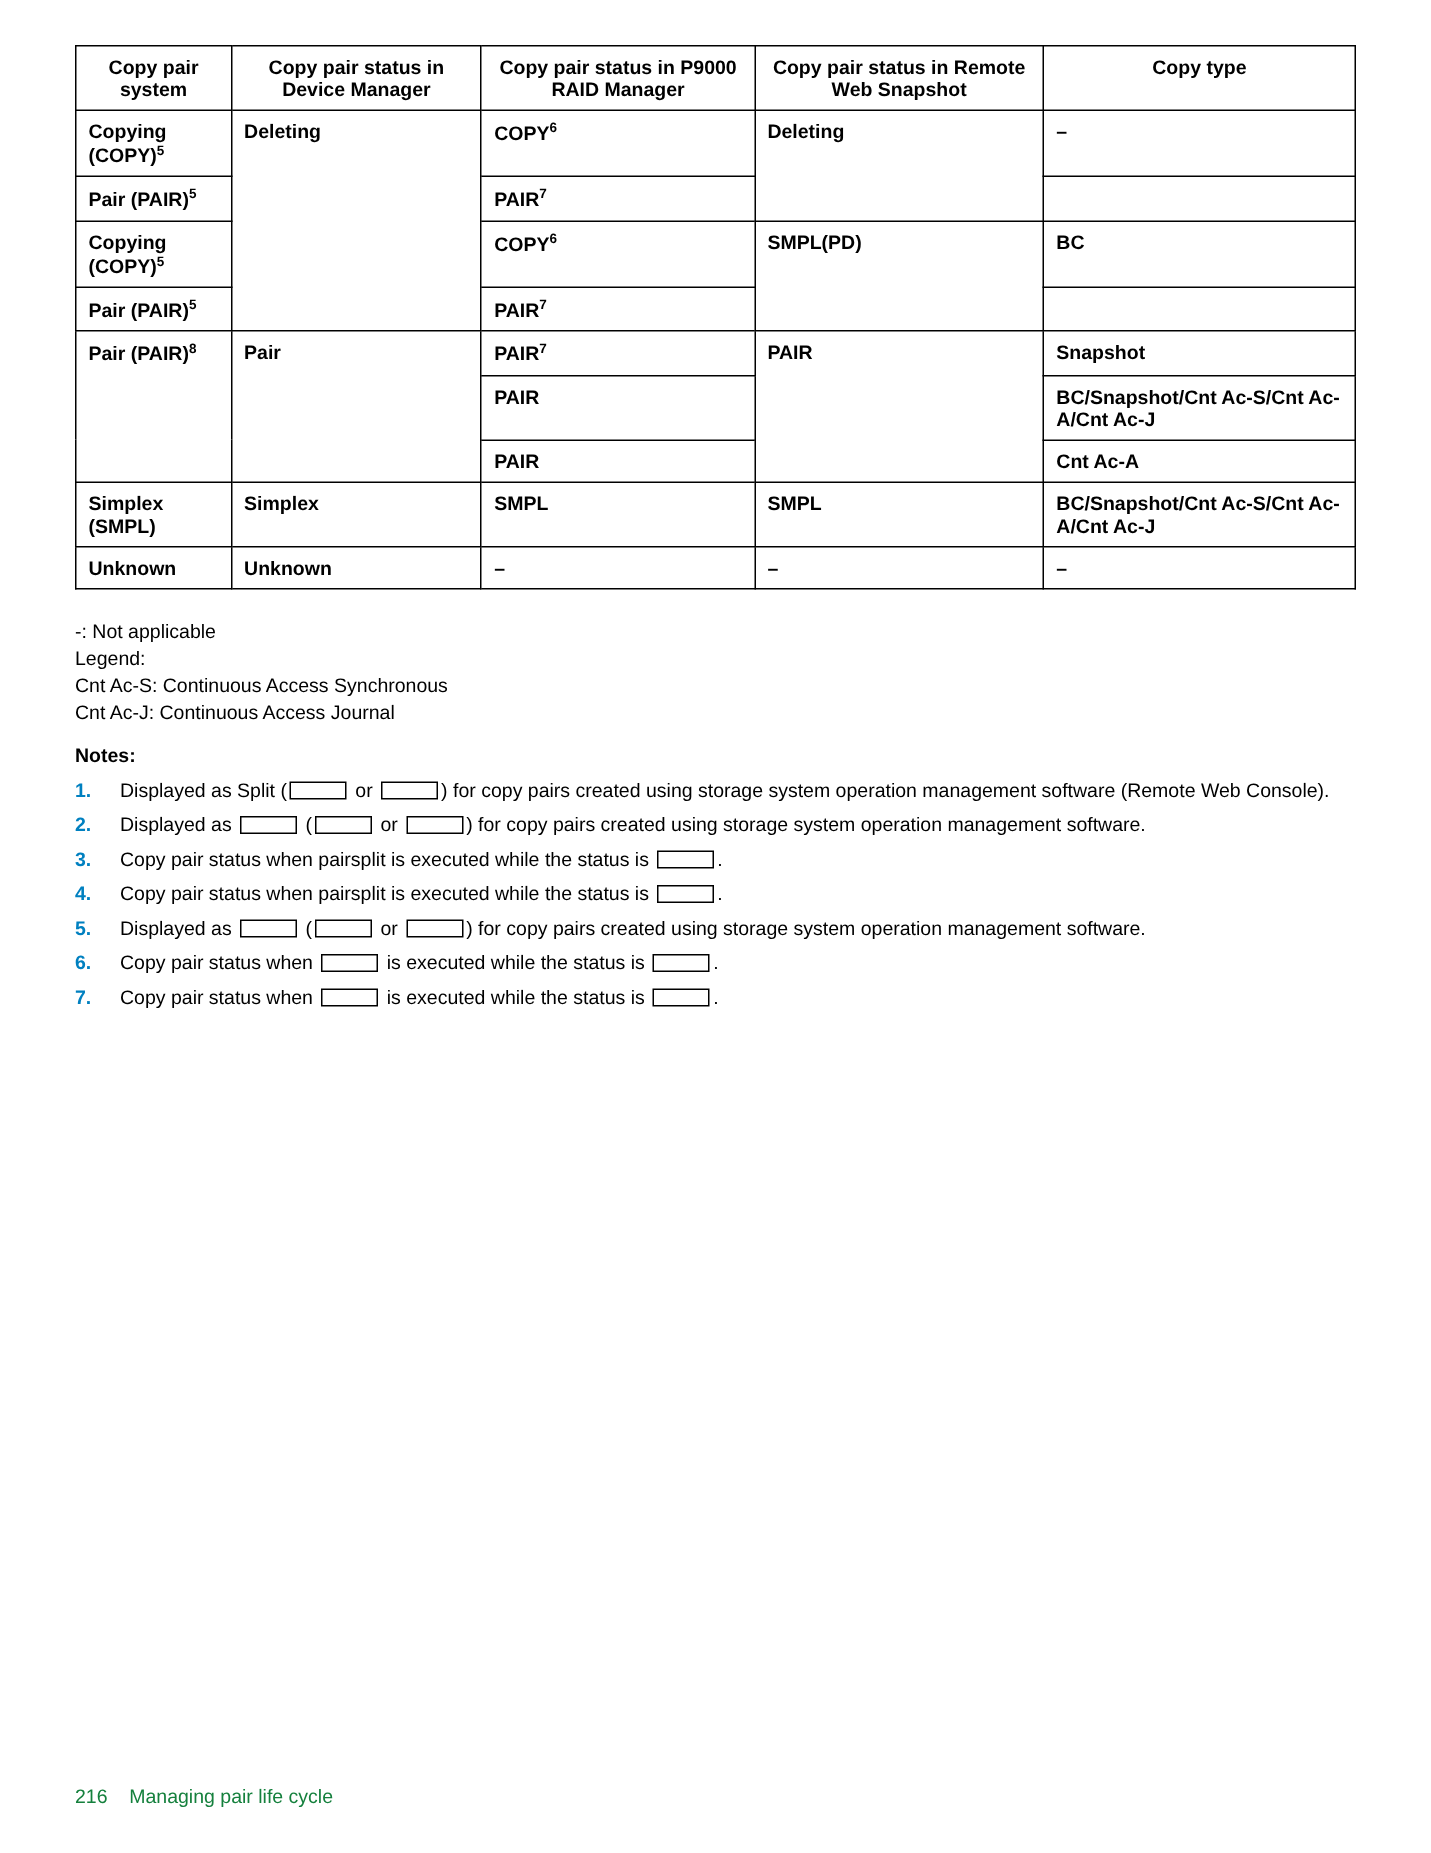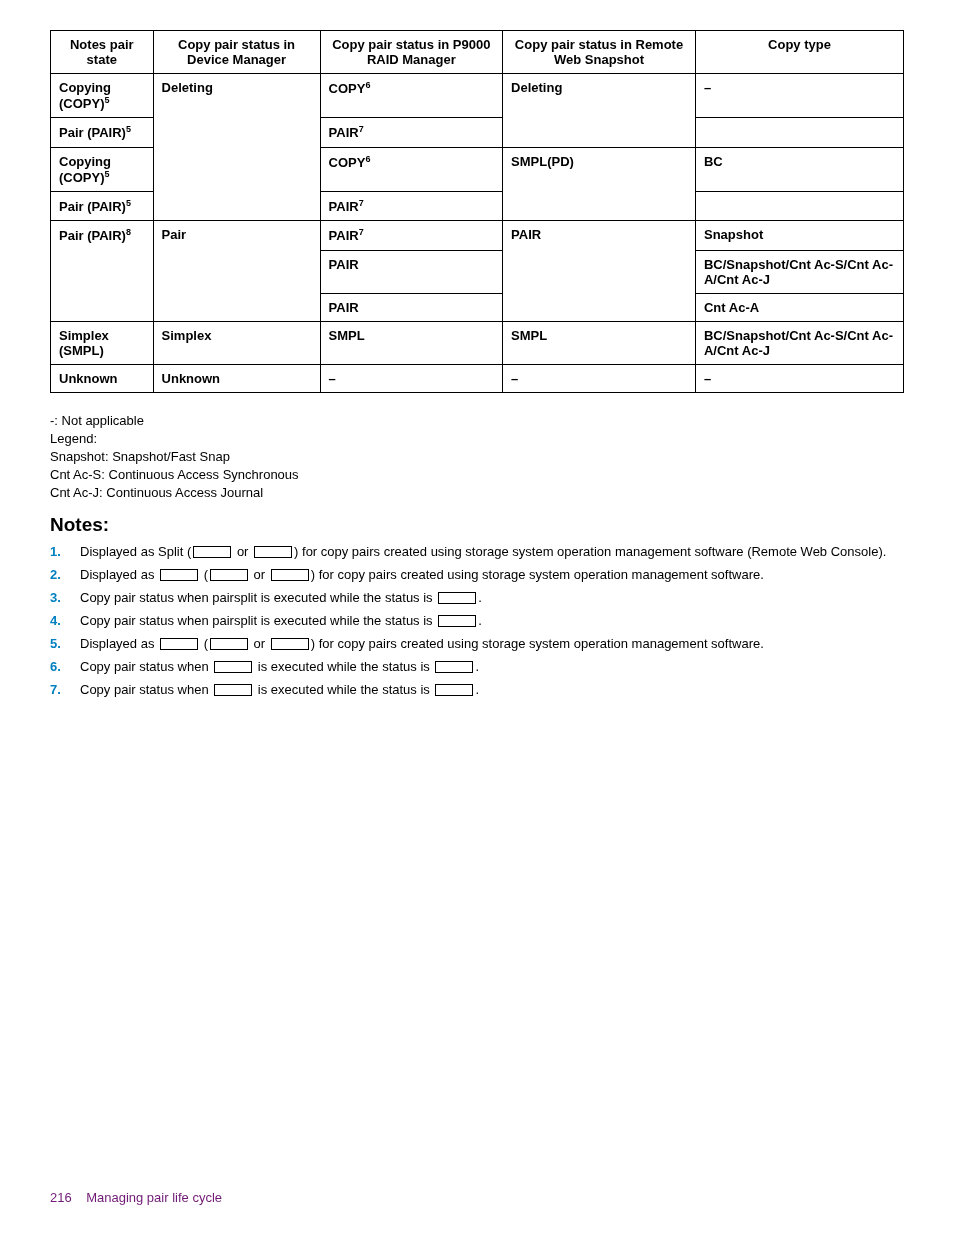--- a/index.html
+++ b/index.html
@@ -52,21 +52,21 @@
       font-size: 13px;
     }
 
     .notes-section {
       margin-top: 10px;
     }
 
     .notes-section .notes-title {
       font-weight: bold;
       margin-bottom: 8px;
-      font-size: 19px;
+      font-size: 13px;
     }
 
     .notes-list {
       list-style: none;
       padding: 0;
     }
 
     .notes-list li {
       display: flex;
       margin-bottom: 8px;
@@ -84,21 +84,21 @@
 
     .note-text {
       flex: 1;
     }
 
     .page-footer {
       position: absolute;
       bottom: 30px;
       left: 50px;
       font-size: 13px;
-      color: #701a75;
+      color: #15803d;
     }
 
     .blank-box {
       display: inline-block;
       width: 38px;
       height: 12px;
       border: 1px solid #000;
       vertical-align: middle;
       margin: 0 2px;
     }
@@ -107,21 +107,21 @@
       width: 100%;
       border-collapse: collapse;
     }
   </style>
 </head>
 <body>
 
 <table class="table-container">
   <thead>
     <tr>
-      <th>Notes pair state</th>
+      <th>Copy pair system</th>
       <th>Copy pair status in Device Manager</th>
       <th>Copy pair status in P9000 RAID Manager</th>
       <th>Copy pair status in Remote Web Snapshot</th>
       <th>Copy type</th>
     </tr>
   </thead>
   <tbody>
 
     <tr>
       <td>Copying (COPY)<sup>5</sup></td>
@@ -182,21 +182,20 @@
       <td>–</td>
       <td>–</td>
       <td>–</td>
     </tr>
   </tbody>
 </table>
 
 <div class="legend-section">
   <p>-: Not applicable</p>
   <p>Legend:</p>
-  <p>Snapshot: Snapshot/Fast Snap</p>
   <p>Cnt Ac-S: Continuous Access Synchronous</p>
   <p>Cnt Ac-J: Continuous Access Journal</p>
 </div>
 
 <div class="notes-section">
   <p class="notes-title">Notes:</p>
   <ol class="notes-list">
     <li>
       <span class="note-num">1.</span>
       <span class="note-text">

